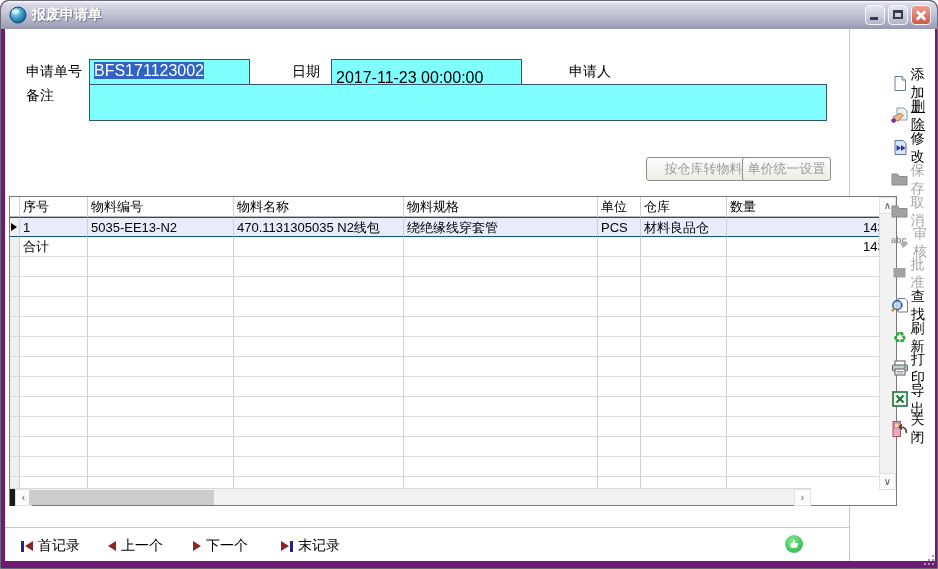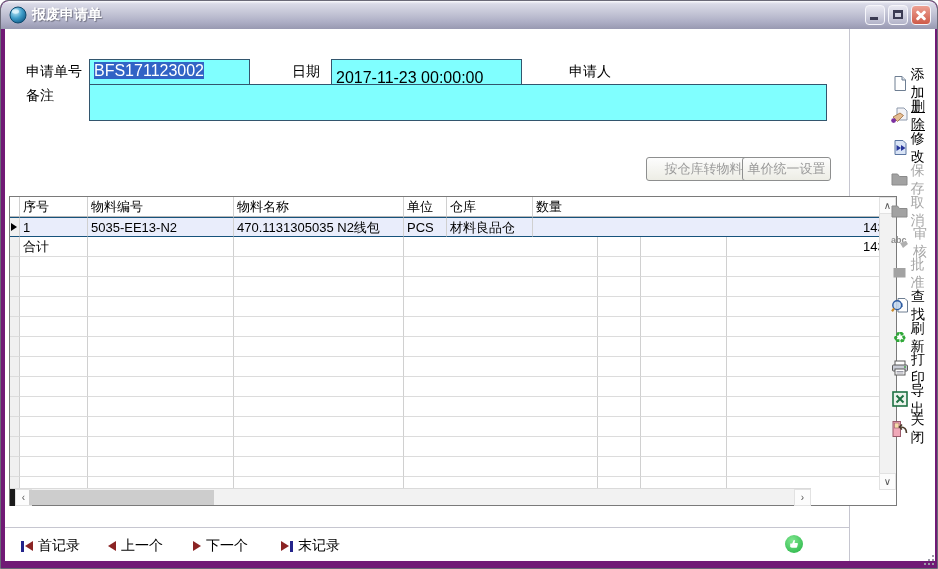--- a/index.html
+++ b/index.html
@@ -116,32 +116,34 @@
 
       <div class="tool-btn" style="left:641px;top:128px;width:115px;">按仓库转物料</div>
       <div class="tool-btn" style="left:737px;top:128px;width:89px;">单价统一设置</div>
 
       <div class="grid">
         <div class="gh">
           <div class="cell c0"></div>
           <div class="cell c1">序号</div>
           <div class="cell c2">物料编号</div>
           <div class="cell c3">物料名称</div>
+          <div class="cell c4">物料规格</div>
           <div class="cell c5">单位</div>
           <div class="cell c6">仓库</div>
           <div class="cell c7">数量</div>
         </div>
         <div class="gbody">
           <div class="gr rowsel">
             <div class="cell c0">
                 <span class="ptr"></span>
               </div>
             <div class="cell c1">1</div>
             <div class="cell c2">5035-EE13-N2</div>
             <div class="cell c3">470.1131305035 N2线包</div>
+            <div class="cell c4">绕绝缘线穿套管</div>
             <div class="cell c5">PCS</div>
             <div class="cell c6">材料良品仓</div>
             <div class="cell c7 num">1435</div>
           </div>
           <div class="gr">
             <div class="cell c0"></div>
             <div class="cell c1">合计</div>
             <div class="cell c2"></div>
               <div class="cell c3"></div>
               <div class="cell c4"></div>

